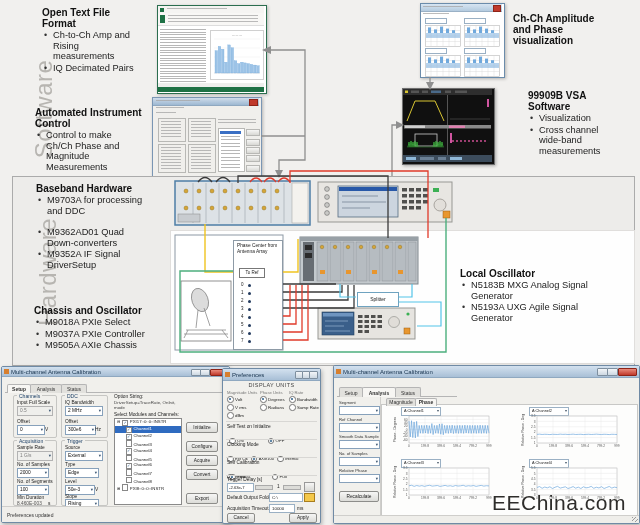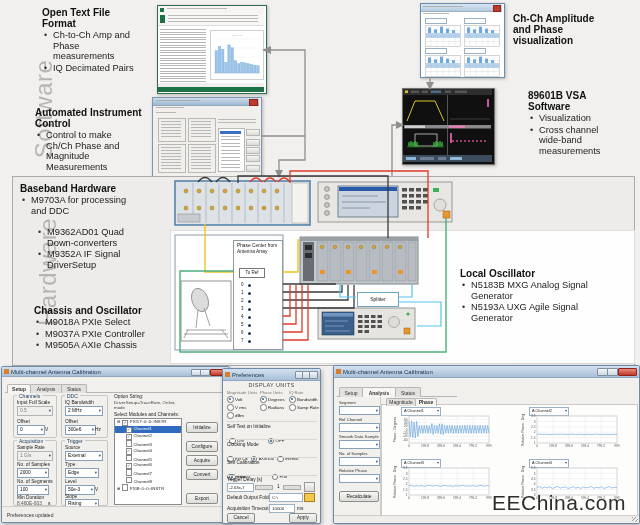--- a/index.html
+++ b/index.html
@@ -61,36 +61,36 @@
 </head>
 <body>
 
 <div id="canvas">
 
   <div class="abs rot-label" style="left:-26px;top:95px;">Software</div>
 
   <div class="abs" style="left:42px;top:7px;width:100px;">
     <div class="blk-h">Open Text File Format</div>
     <ul class="blk-ul" style="width:96px;">
-      <li>Ch-to-Ch Amp and Phase measurements</li>
+      <li>Ch-to-Ch Amp and Rising measurements</li>
       <li>IQ Decimated Pairs</li>
     </ul>
   </div>
 
   <div class="abs blk-h" style="left:513px;top:13px;width:84px;">Ch-Ch Amplitude and Phase visualization</div>
 
   <div class="abs" style="left:35px;top:107px;width:125px;">
     <div class="blk-h" style="width:112px;">Automated Instrument Control</div>
     <ul class="blk-ul" style="width:104px;">
       <li>Control to make Ch/Ch Phase and Magnitude Measurements</li>
     </ul>
   </div>
 
   <div class="abs" style="left:528px;top:90px;width:100px;">
-    <div class="blk-h" style="width:64px;">89601B VSA Software</div>
+    <div class="blk-h" style="width:64px;">99909B VSA Software</div>
     <ul class="blk-ul" style="width:72px;">
       <li>Visualization</li>
       <li>Cross channel wide-band measurements</li>
     </ul>
   </div>
 
   <div class="abs" style="left:157px;top:5px;width:108px;height:87px;background:#fff;border:1px solid #2b6e4f;box-shadow:1px 1px 3px rgba(0,0,0,.25);">
     <div class="abs" style="left:0;top:0;width:106px;height:7px;background:#f5f4f2;border-bottom:1px solid #e0e0e0;">
       <div class="abs" style="left:2px;top:1.5px;width:4px;height:4px;background:#1e7145;"></div>
       <div class="abs ftx" style="left:9px;top:2px;width:60px;height:3px;"></div>
@@ -273,21 +273,21 @@
     <div class="mg" style="left:93px;top:41px;width:12px;height:5px;background:linear-gradient(#f6f6f5,#d8d8d4);"></div>
     <div class="mg" style="left:93px;top:49px;width:12px;height:5px;background:linear-gradient(#f6f6f5,#d8d8d4);"></div>
     <div class="mg" style="left:93px;top:57px;width:12px;height:5px;background:linear-gradient(#f6f6f5,#d8d8d4);"></div>
     <div class="mg" style="left:93px;top:67px;width:12px;height:5px;background:linear-gradient(#f6f6f5,#d8d8d4);"></div>
   </div>
 
   <div class="abs" id="hwbox"></div>
   <div class="abs" id="hwwhite"></div>
   <div class="abs rot-label" style="left:-22px;top:258px;">Hardware</div>
 
-  <div class="abs" style="left:20px;top:183px;width:135px;">
+  <div class="abs" style="left:36px;top:183px;width:135px;">
     <div class="blk-h">Baseband Hardware</div>
     <ul class="blk-ul" style="width:116px;">
       <li>M9703A for processing and DDC</li>
     </ul>
   </div>
   <div class="abs" style="left:36px;top:226px;width:135px;">
     <ul class="blk-ul" style="width:106px;">
       <li>M9362AD01 Quad Down-converters</li>
       <li>M9352A IF Signal DriverSetup</li>
     </ul>

